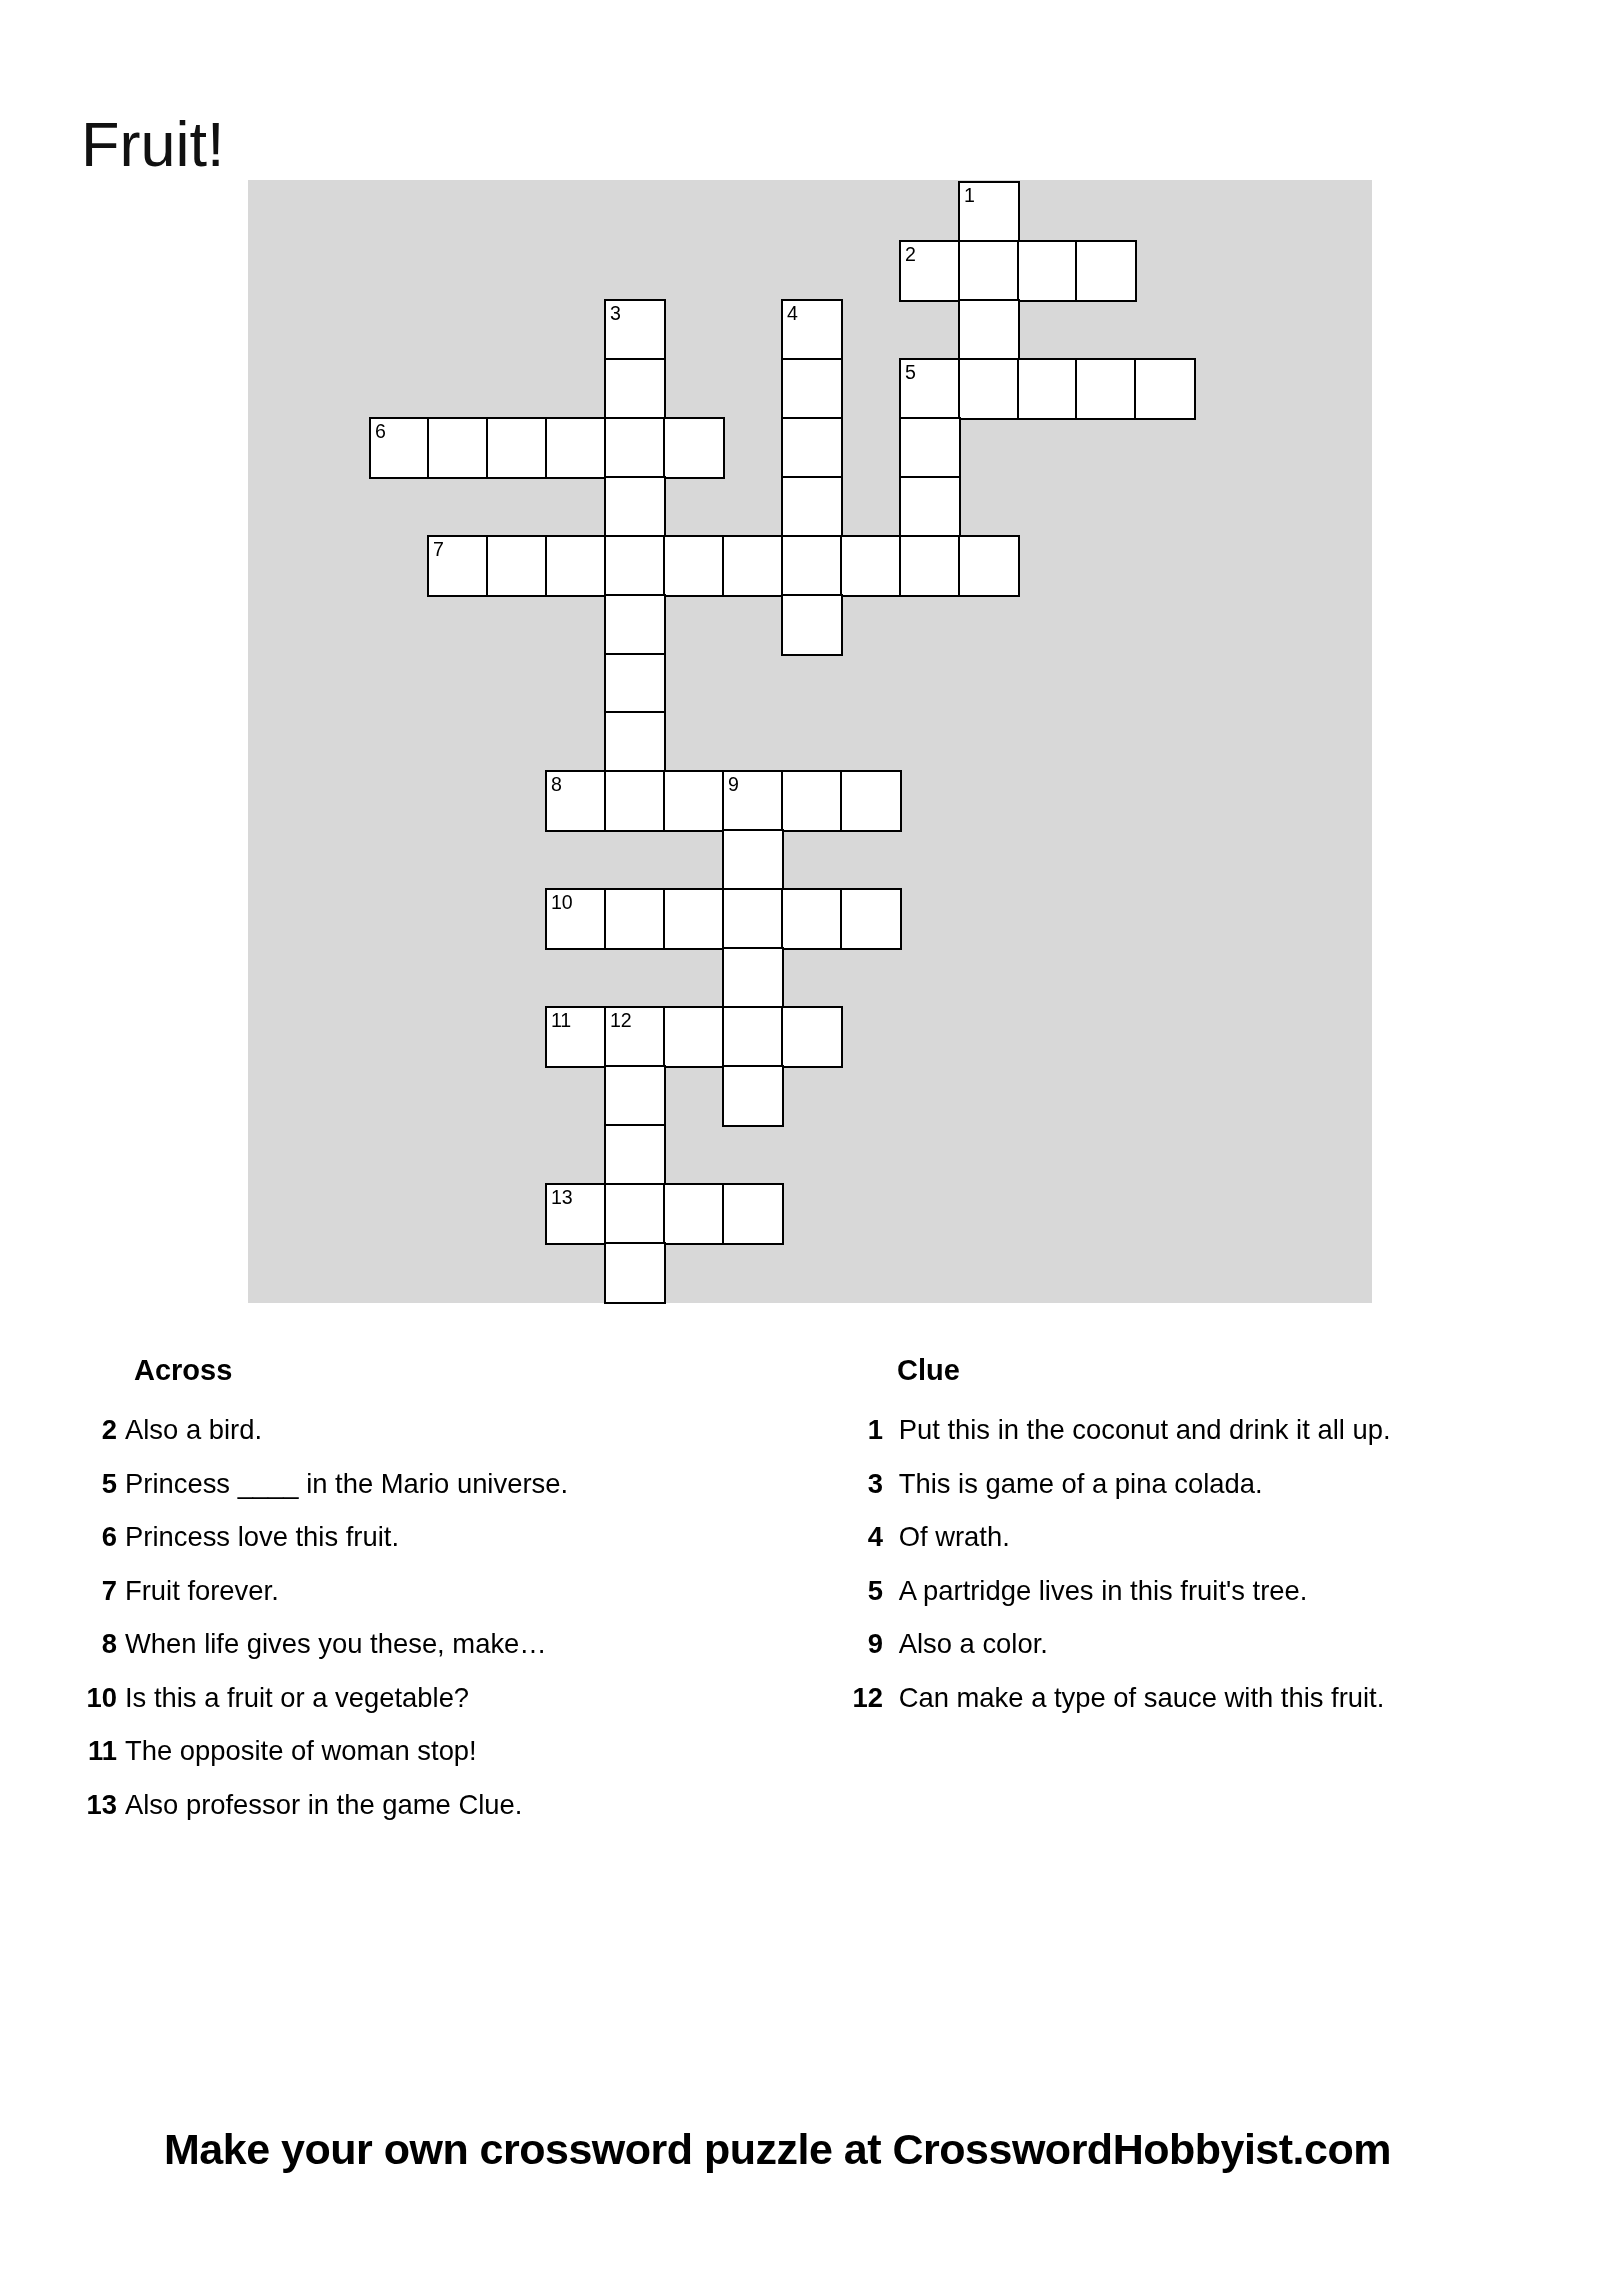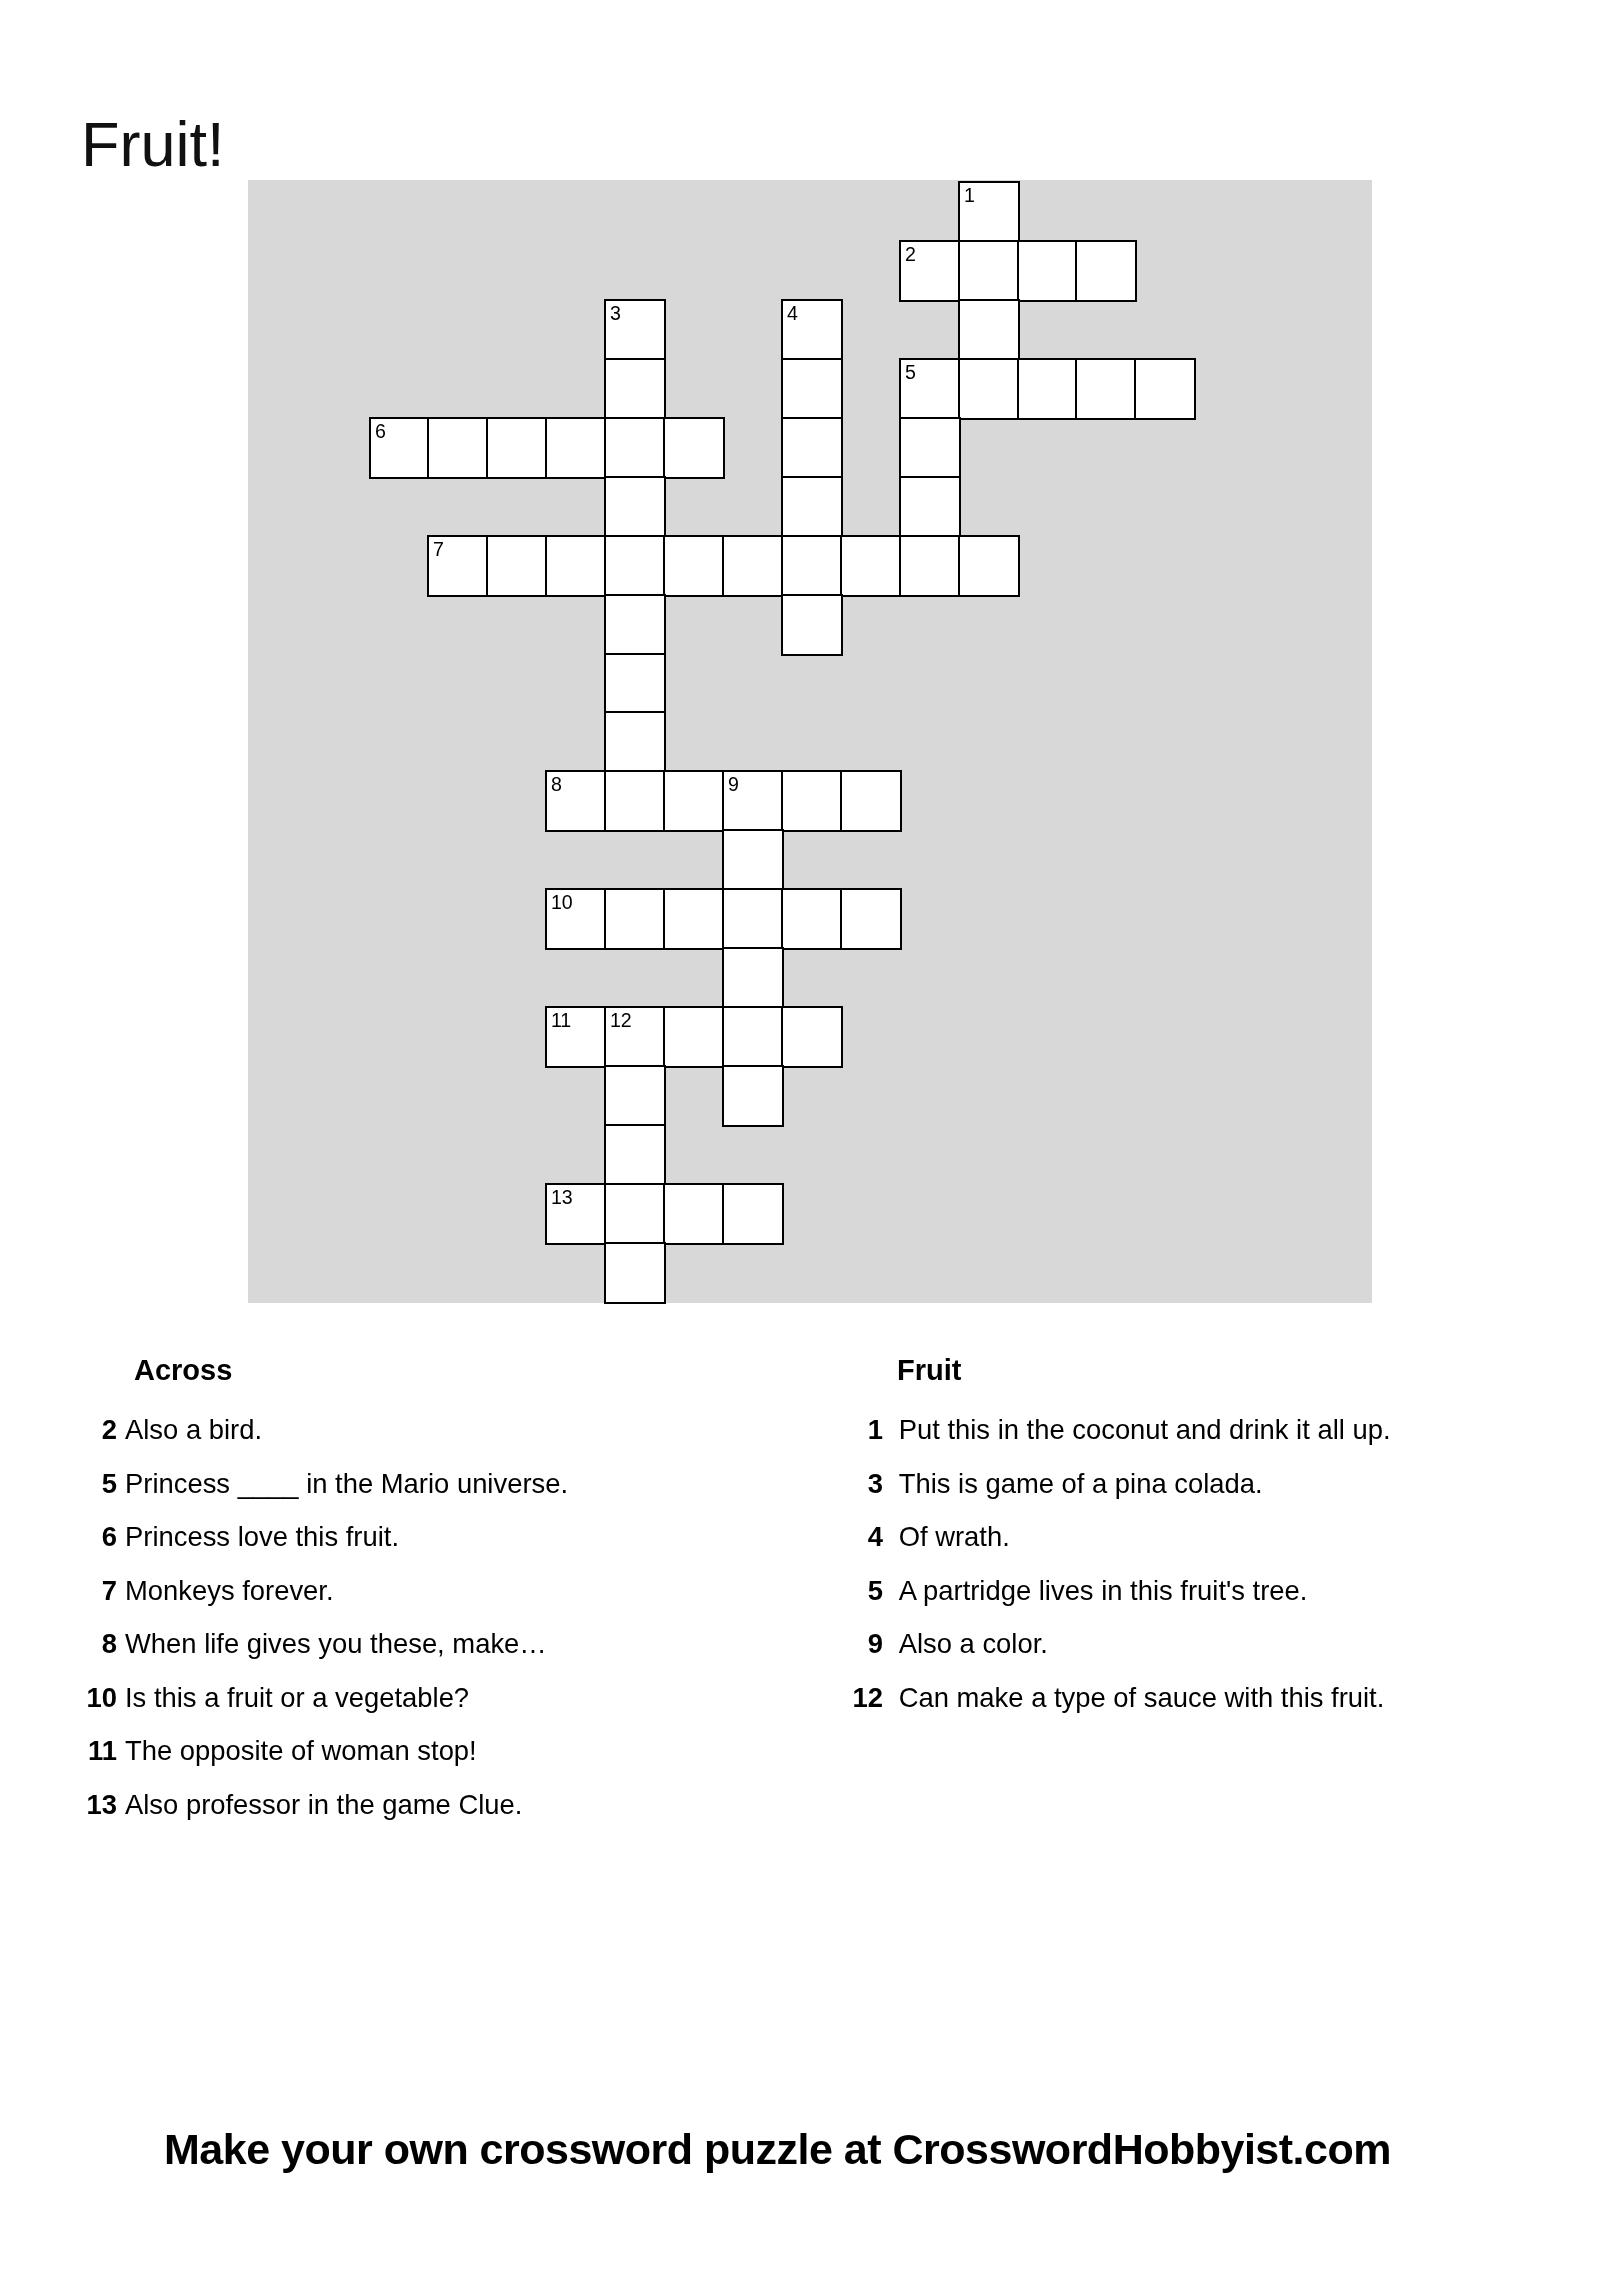--- a/index.html
+++ b/index.html
@@ -148,38 +148,38 @@
     <div class="cell" style="left: 545px; top: 1183px; background: rgb(255, 255, 255); border-color: rgb(0, 0, 0);">
       <span class="cellnum">13</span>
     </div>
     <div class="cell" style="left: 604px; top: 1183px; background: rgb(255, 255, 255); border-color: rgb(0, 0, 0);"></div>
     <div class="cell" style="left: 663px; top: 1183px; background: rgb(255, 255, 255); border-color: rgb(0, 0, 0);"></div>
     <div class="cell" style="left: 722px; top: 1183px; background: rgb(255, 255, 255); border-color: rgb(0, 0, 0);"></div>
     <div class="cell" style="left: 604px; top: 1242px; background: rgb(255, 255, 255); border-color: rgb(0, 0, 0);"></div>
   </div>
 
 <div id="across-header" class="section-header">Across</div>
-<div id="down-header" class="section-header">Fruit</div>
+<div id="down-header" class="section-header">Clue</div>
 
 <div id="across-clues" class="abs" style="left:0;top:0">
     <div class="clue-row across-row" style="left: 83px; top: 1414px;">
       <span class="clue-num">2</span>
       <span class="clue-txt">Also a bird.</span>
     </div>
     <div class="clue-row across-row" style="left: 83px; top: 1468px;">
       <span class="clue-num">5</span>
       <span class="clue-txt">Princess ____ in the Mario universe.</span>
     </div>
     <div class="clue-row across-row" style="left: 83px; top: 1521px;">
       <span class="clue-num">6</span>
       <span class="clue-txt">Princess love this fruit.</span>
     </div>
     <div class="clue-row across-row" style="left: 83px; top: 1575px;">
       <span class="clue-num">7</span>
-      <span class="clue-txt">Monkeys forever.</span>
+      <span class="clue-txt">Fruit forever.</span>
     </div>
     <div class="clue-row across-row" style="left: 83px; top: 1628px;">
       <span class="clue-num">8</span>
       <span class="clue-txt">When life gives you these, make…</span>
     </div>
     <div class="clue-row across-row" style="left: 83px; top: 1682px;">
       <span class="clue-num">10</span>
       <span class="clue-txt">Is this a fruit or a vegetable?</span>
     </div>
     <div class="clue-row across-row" style="left: 83px; top: 1735px;">

